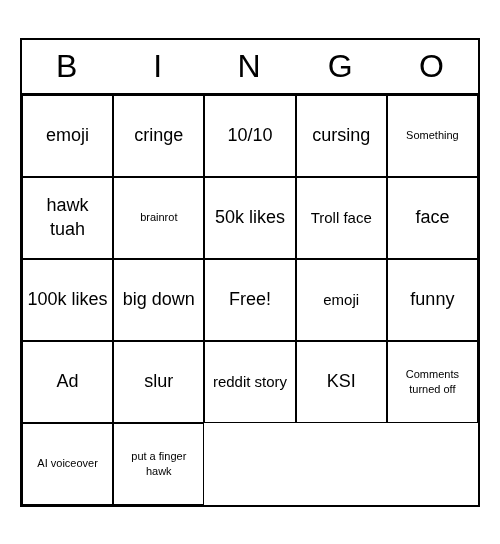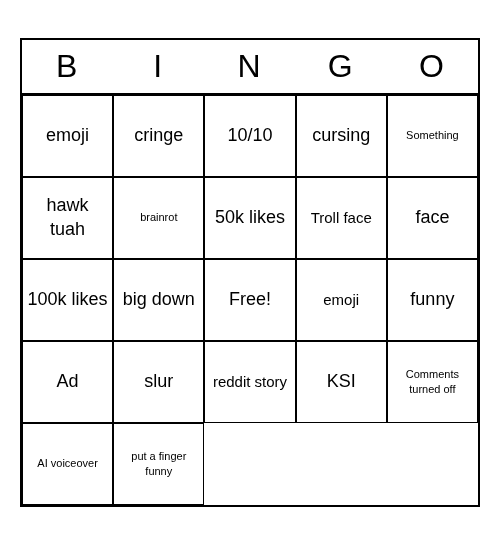--- a/index.html
+++ b/index.html
@@ -101,15 +101,15 @@
       <div class="bingo-cell large">big down</div>
       <div class="bingo-cell free">Free!</div>
       <div class="bingo-cell medium">emoji</div>
       <div class="bingo-cell large">funny</div>
       <div class="bingo-cell large">Ad</div>
       <div class="bingo-cell large">slur</div>
       <div class="bingo-cell medium">reddit story</div>
       <div class="bingo-cell large">KSI</div>
       <div class="bingo-cell small">Comments turned off</div>
       <div class="bingo-cell small">AI voiceover</div>
-      <div class="bingo-cell small">put a finger funny</div>
+      <div class="bingo-cell small">put a finger hawk</div>
     </div>
 </div>
 
 </body></html>

